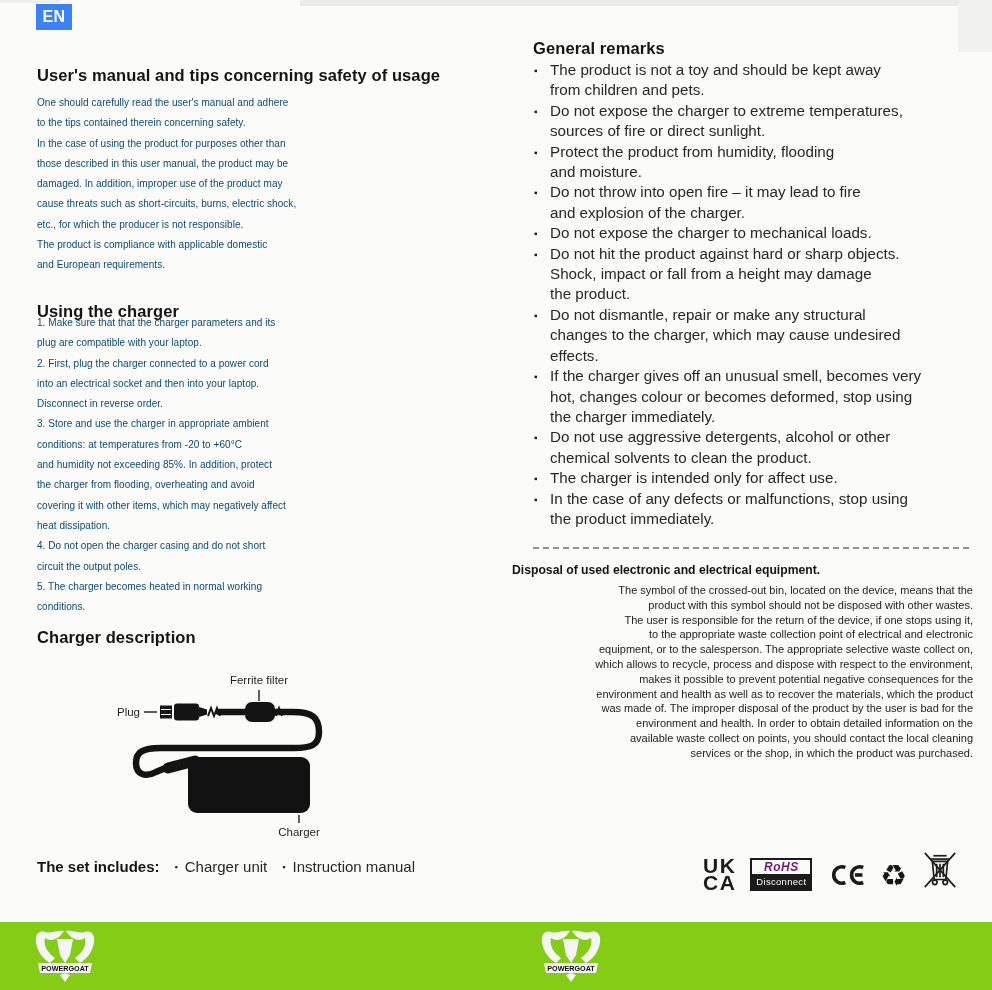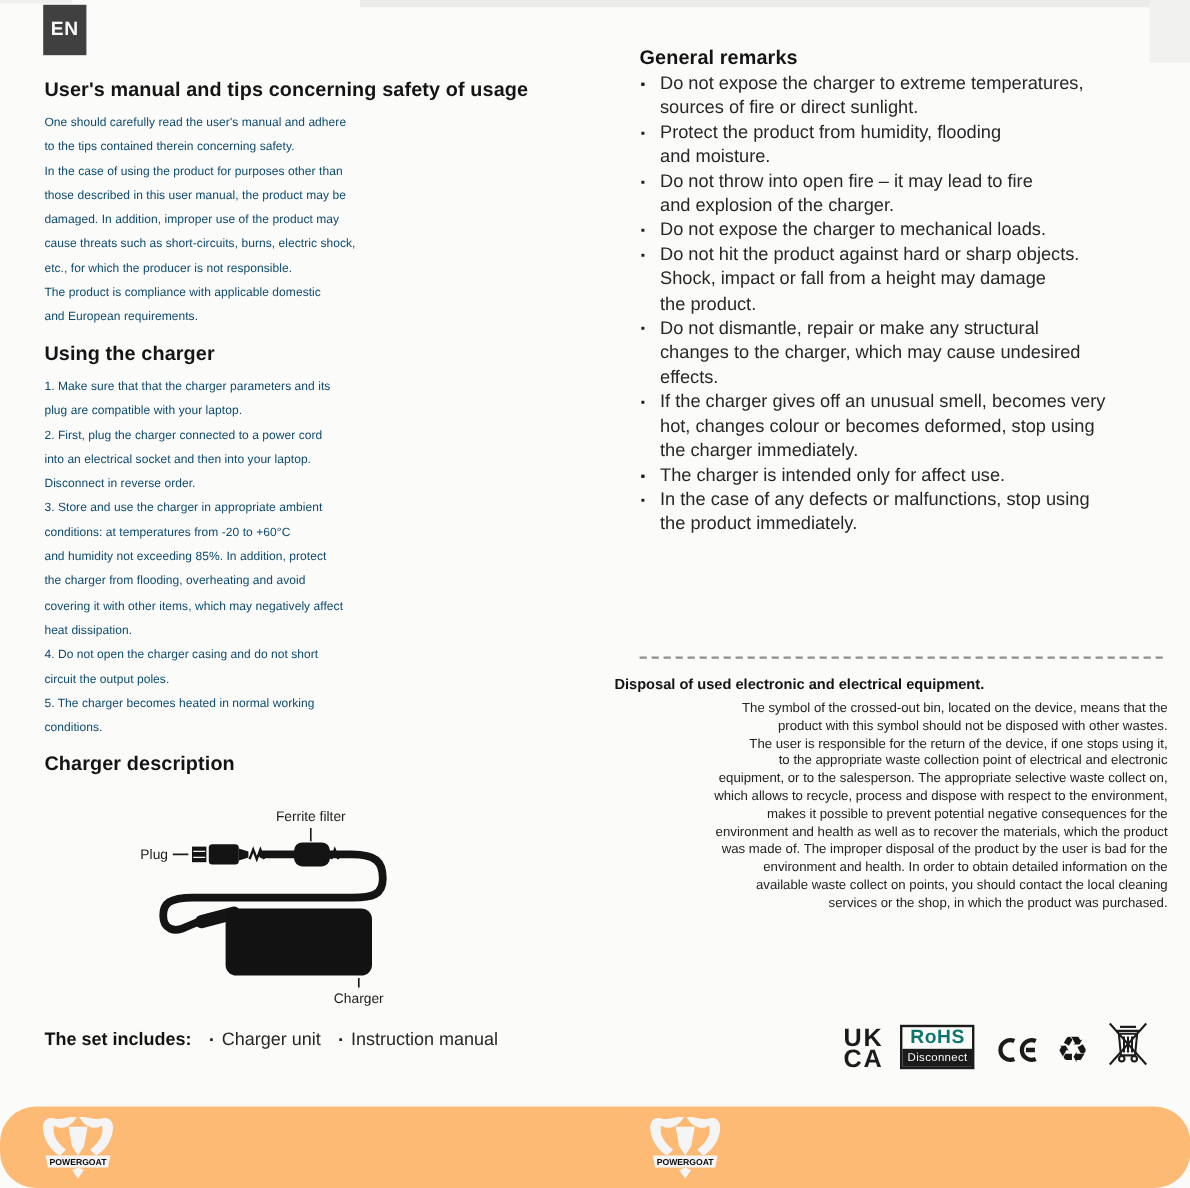--- a/index.html
+++ b/index.html
@@ -4,22 +4,22 @@
 <style>
   html,body { margin:0; padding:0; background:#d8d8d8; }
   .page {
     position:relative; width:992px; height:990px; margin:0 auto;
     background:#fbfbfa; overflow:hidden;
     font-family:"Liberation Sans", sans-serif; color:#262626;
   }
   .artifact { position:absolute; pointer-events:none; }
 
   .lang-badge {
-    position:absolute; left:36px; top:4px; width:36px; height:42px;
-    background:#404040; color:#fafafa; font-weight:700; font-size:16px;
+    position:absolute; left:36px; top:4px; width:36px; height:26px;
+    background:#3b82f6; color:#fafafa; font-weight:700; font-size:16px;
     display:flex; align-items:center; justify-content:center; letter-spacing:.5px;
   }
 
   .heading { position:absolute; font-weight:700; font-size:16.5px; color:#141414; letter-spacing:.1px; }
   .body-text {
     position:absolute; font-size:10px; line-height:20.3px; white-space:pre-line;
     color:#0c4a6e; letter-spacing:.05px;
   }
 
   ul.remarks { position:absolute; left:533px; top:60px; width:444px; margin:0; padding:0; list-style:none; }
@@ -33,27 +33,27 @@
 
   .set-line { position:absolute; left:37px; top:858px; font-size:15px; color:#272727; }
   .set-line .lbl { font-weight:700; color:#141414; }
   .inc-wrap { display:inline; }
   .inc-item { margin-left:15px; }
   .inc-item .marker2 { font-size:9px; vertical-align:2px; margin-right:7px; color:#1c1c1c; }
 
   .badges { position:absolute; left:703px; top:849px; display:flex; align-items:flex-end; gap:14px; }
   .ukca { font-weight:700; font-size:21px; line-height:17px; letter-spacing:1.5px; color:#1b1b1b; text-align:center; }
   .rohs { border:2.5px solid #1b1b1b; text-align:center; background:#fbfbfa; }
-  .rohs-title { font-weight:700; font-size:16px; padding:0 5px; color:#0f766e; letter-spacing:.5px; }
+  .rohs-title { font-weight:700; font-size:12px; padding:0 5px; color:#701a75; letter-spacing:.5px;font-style:italic; }
   .rohs-sub { background:#1b1b1b; color:#fdfdfd; font-size:9.5px; padding:1.5px 4px 2.5px; letter-spacing:.3px; }
 
   .diagram { position:absolute; left:35px; top:662px; }
   .diagram text { font-size:11.5px; fill:#1e1e1e; font-family:"Liberation Sans", sans-serif; }
 
-  .footer { position:absolute; left:0; top:922px; width:992px; height:68px; background:#fdba74;border-radius:30px; }
+  .footer { position:absolute; left:0; top:922px; width:992px; height:68px; background:#84cc16; }
   .goat-logo { position:absolute; top:6px; }
   .goat-logo text { font-weight:700; }
 
   .recycle-glyph { font-size:30px; color:#161616; line-height:1; font-family:"DejaVu Sans", sans-serif; }
 </style>
 </head>
 <body>
 
 <div class="page">
 
@@ -67,21 +67,21 @@
   <div class="body-text" style="left:37px;top:93px;width:470px;">One should carefully read the user's manual and adhere
 to the tips contained therein concerning safety.
 In the case of using the product for purposes other than
 those described in this user manual, the product may be
 damaged. In addition, improper use of the product may
 cause threats such as short-circuits, burns, electric shock,
 etc., for which the producer is not responsible.
 The product is compliance with applicable domestic
 and European requirements.</div>
 
-  <div class="heading" style="left:37px;top:286px;">Using the charger</div>
+  <div class="heading" style="left:37px;top:302px;">Using the charger</div>
   <div class="body-text" style="left:37px;top:313px;width:470px;">1. Make sure that that the charger parameters and its
 plug are compatible with your laptop.
 2. First, plug the charger connected to a power cord
 into an electrical socket and then into your laptop.
 Disconnect in reverse order.
 3. Store and use the charger in appropriate ambient
 conditions: at temperatures from -20 to +60°C
 and humidity not exceeding 85%. In addition, protect
 the charger from flooding, overheating and avoid
 covering it with other items, which may negatively affect
@@ -125,38 +125,40 @@
     <text x="264" y="174" text-anchor="middle">Charger</text>
   </svg>
 
   <div class="set-line">
     <span class="lbl">The set includes:</span><span class="inc-wrap"><span class="inc-item"><span class="marker2">▪</span><span>Charger unit</span></span><span class="inc-item"><span class="marker2">▪</span><span>Instruction manual</span></span></span>
   </div>
 
   <div class="heading" style="left:533px;top:39px;">General remarks</div>
 
   <ul class="remarks">
-      <li><span class="marker">▪</span></li>
+      <li><span class="marker">▪</span><span>The product is not a toy and should be kept away
+from children and pets.</span></li>
       <li><span class="marker">▪</span><span>Do not expose the charger to extreme temperatures,
 sources of fire or direct sunlight.</span></li>
       <li><span class="marker">▪</span><span>Protect the product from humidity, flooding
 and moisture.</span></li>
       <li><span class="marker">▪</span><span>Do not throw into open fire – it may lead to fire
 and explosion of the charger.</span></li>
       <li><span class="marker">▪</span><span>Do not expose the charger to mechanical loads.</span></li>
       <li><span class="marker">▪</span><span>Do not hit the product against hard or sharp objects.
 Shock, impact or fall from a height may damage
 the product.</span></li>
       <li><span class="marker">▪</span><span>Do not dismantle, repair or make any structural
 changes to the charger, which may cause undesired
 effects.</span></li>
       <li><span class="marker">▪</span><span>If the charger gives off an unusual smell, becomes very
 hot, changes colour or becomes deformed, stop using
 the charger immediately.</span></li>
-      <li><span class="marker">▪</span></li>
+      <li><span class="marker">▪</span><span>Do not use aggressive detergents, alcohol or other
+chemical solvents to clean the product.</span></li>
       <li><span class="marker">▪</span><span>The charger is intended only for affect use.</span></li>
       <li><span class="marker">▪</span><span>In the case of any defects or malfunctions, stop using
 the product immediately.</span></li>
     </ul>
 
   <div class="dash-divider"></div>
 
   <div class="small-heading" style="left:512px;top:563px;width:440px;">Disposal of used electronic and electrical equipment.</div>
   <div class="small-text" style="left:533px;top:583px;width:440px;">The symbol of the crossed-out bin, located on the device, means that the
 product with this symbol should not be disposed with other wastes.

